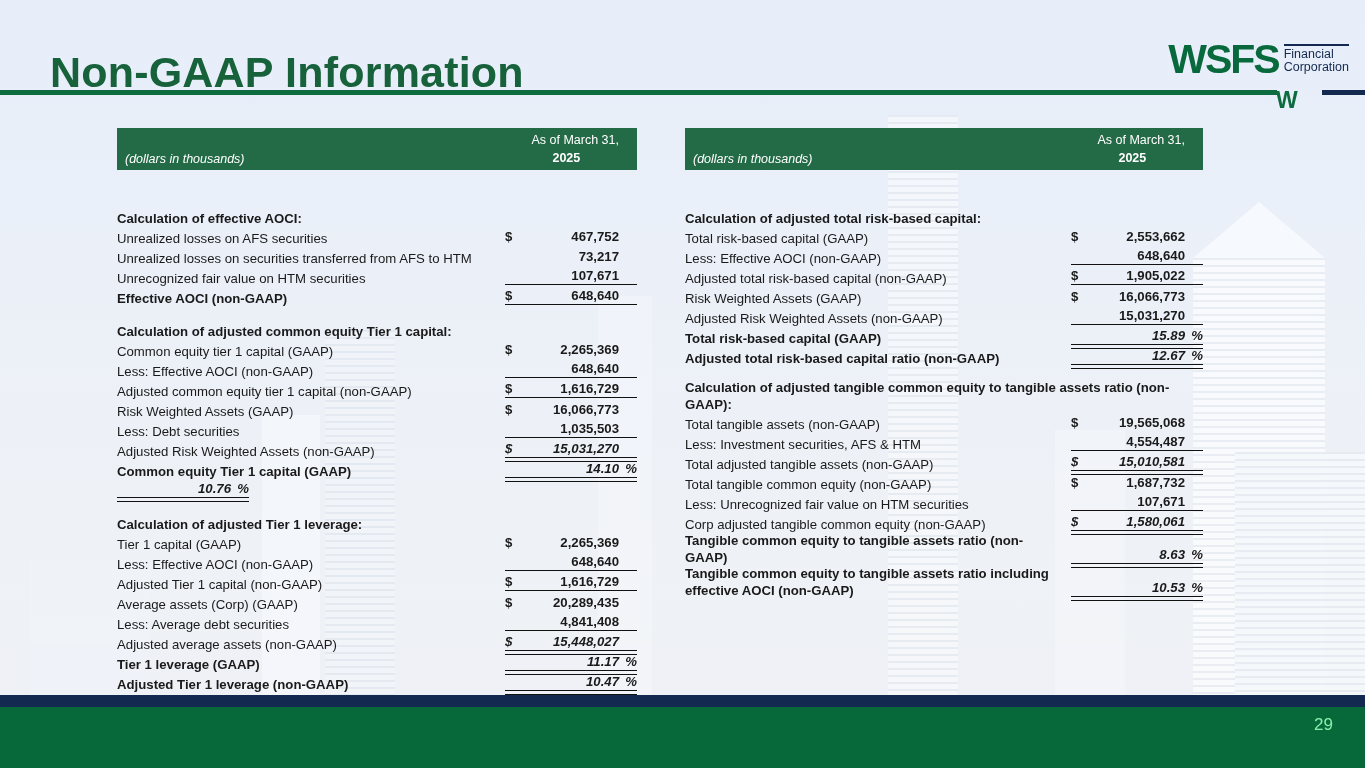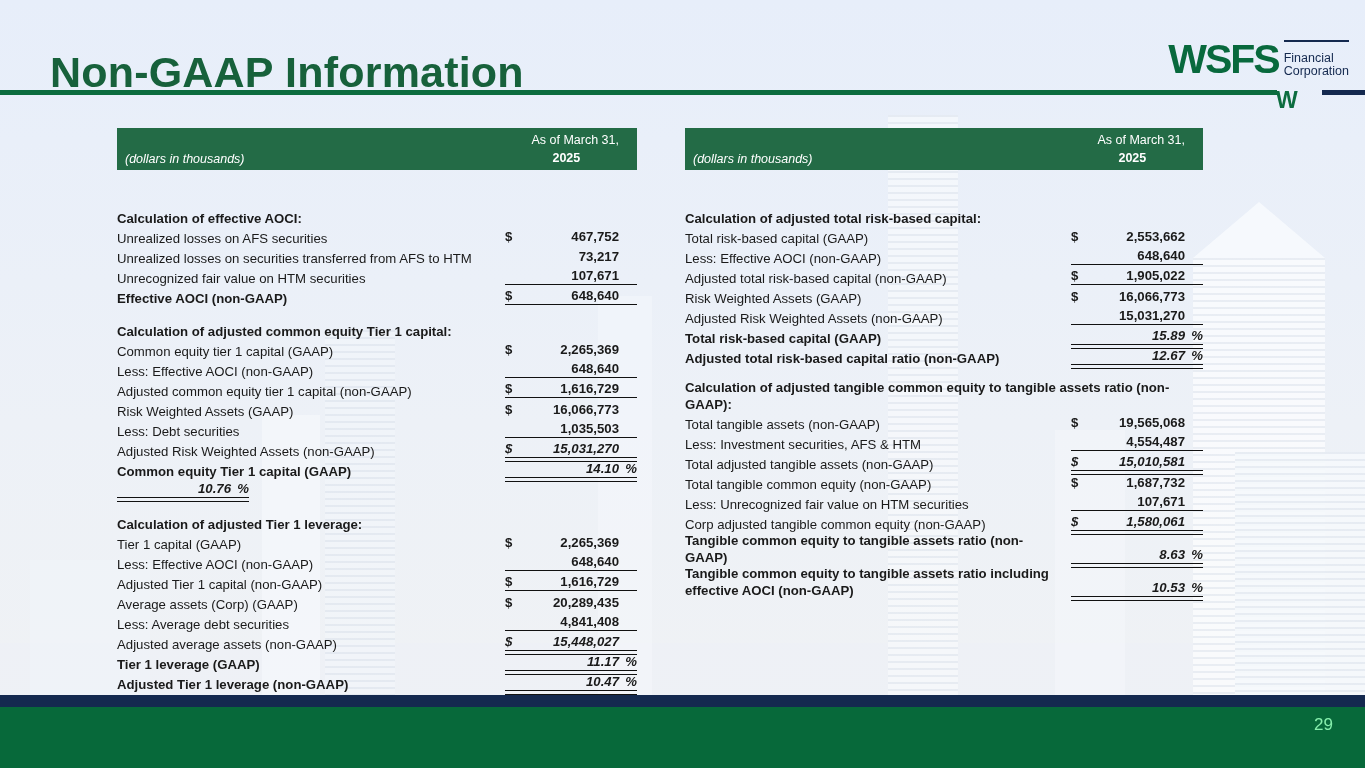--- a/index.html
+++ b/index.html
@@ -14,21 +14,21 @@
     background-color:rgba(250,251,253,0.75);
     background-image:repeating-linear-gradient(to bottom, rgba(209,217,229,0.40) 0 2px, transparent 2px 7px);
   }
   .bld.plain{background-image:none;}
   .roof{position:absolute;width:0;height:0;border-left:66px solid transparent;border-right:66px solid transparent;border-bottom:56px solid rgba(249,251,254,0.8);}
   .bg-band{position:absolute;left:0;right:0;bottom:0;height:125px;background:rgba(236,240,246,0.65);}
   
   .title{position:absolute;left:42px;top:40px;margin:8px;font-size:43px;font-weight:bold;color:#17613b;letter-spacing:0.2px;z-index:2;}
   .logo{position:absolute;top:40px;right:16px;display:flex;align-items:center;z-index:2;}
   .logo-wordmark{font-size:41px;font-weight:800;color:#08693d;letter-spacing:-2px;line-height:38px;}
-  .logo-sub{display:flex;flex-direction:column;margin-left:5px;border-top:2px solid #14294f;padding-top:10px;
+  .logo-sub{display:flex;flex-direction:column;margin-left:5px;border-top:2px solid #14294f;padding-top:2px;
     color:#14294f;font-size:12.5px;line-height:13px;font-weight:500;}
   .rule-green{position:absolute;left:0;top:90px;width:1277px;height:5px;background:#0c6c3f;z-index:2;}
   .rule-navy{position:absolute;left:1322px;right:0;top:90px;height:5px;background:#14294f;z-index:2;}
   .rule-w{position:absolute;left:1276px;top:89px;z-index:2;color:#0c6c3f;font-size:23px;font-weight:800;line-height:22px;letter-spacing:-1px;}
   
   .ftable{position:absolute;top:128px;z-index:2;}
   .ftable.left{left:117px;width:520px;}
   .ftable.right{left:685px;width:518px;}
   .thead{position:relative;height:42px;background:#236b46;color:#ffffff;}
   .thead .note{position:absolute;left:8px;bottom:4px;font-size:12.5px;font-style:italic;}

